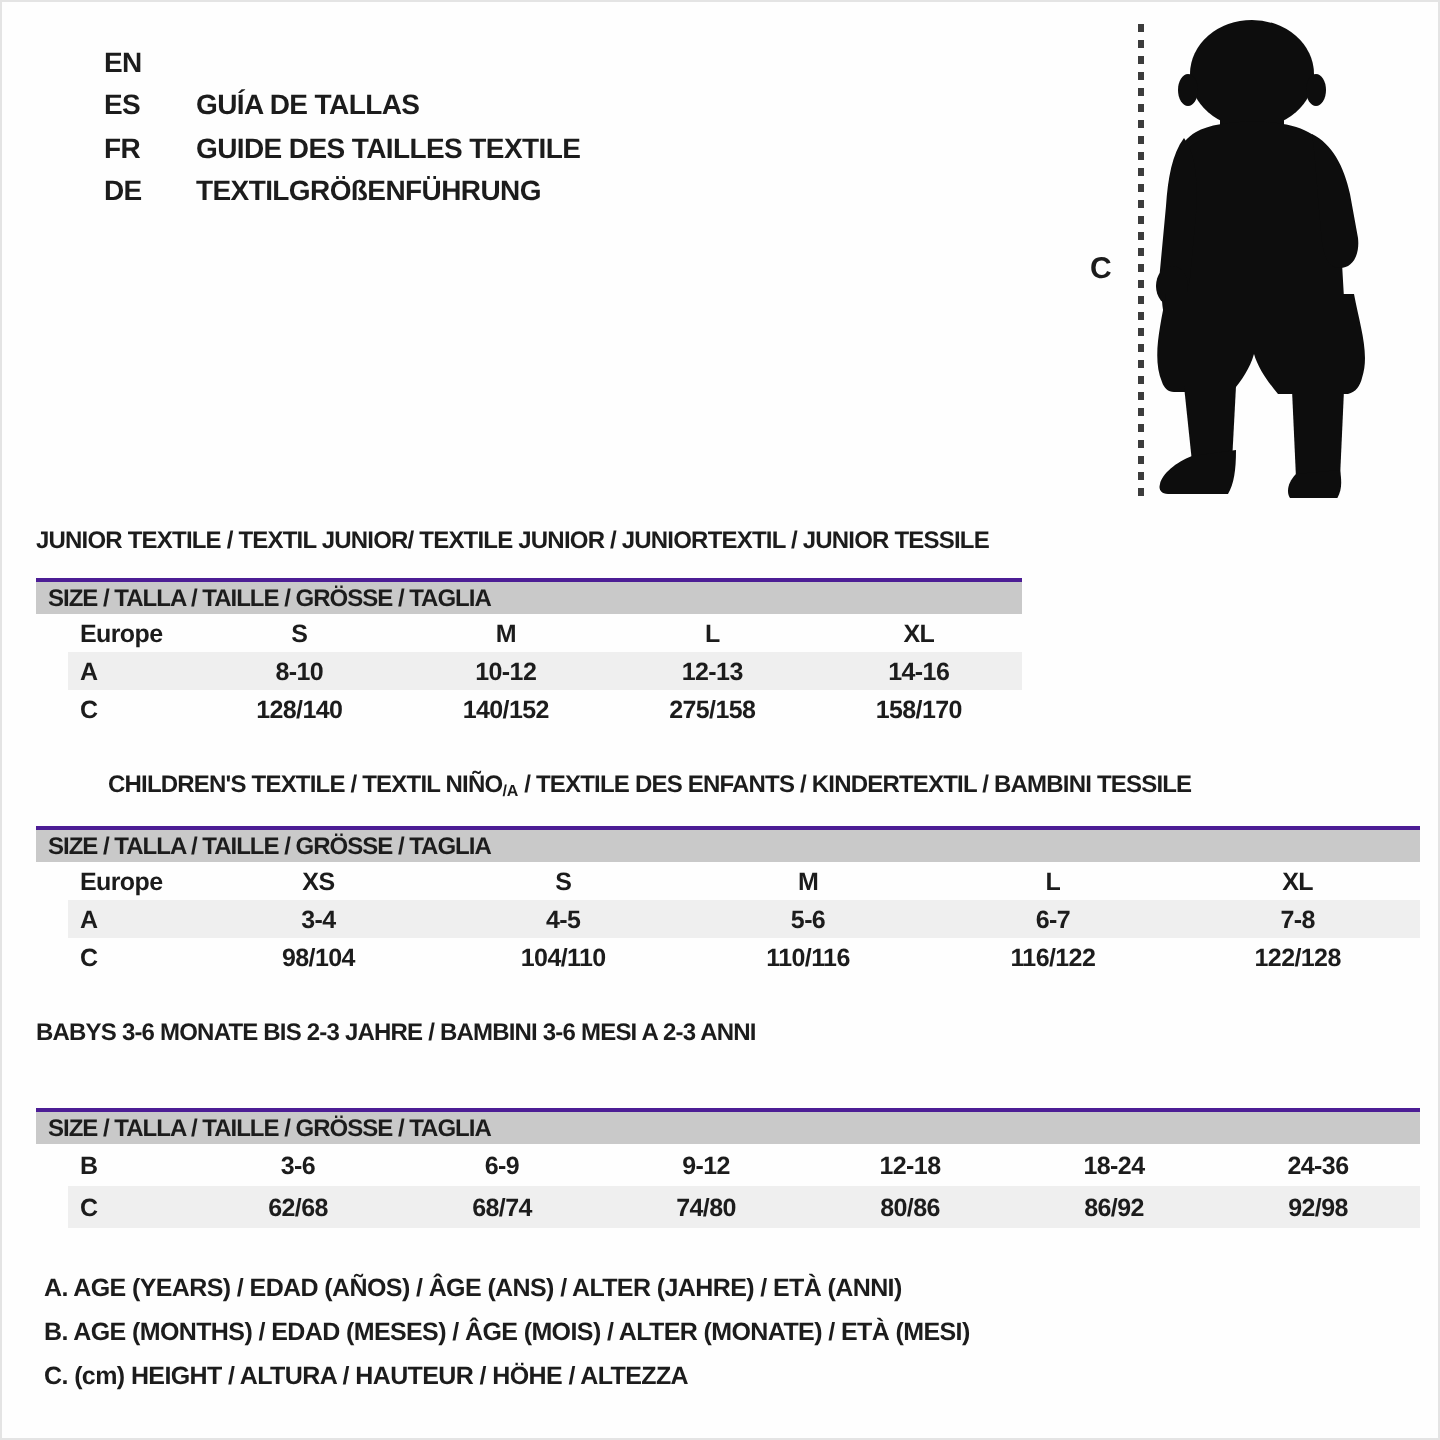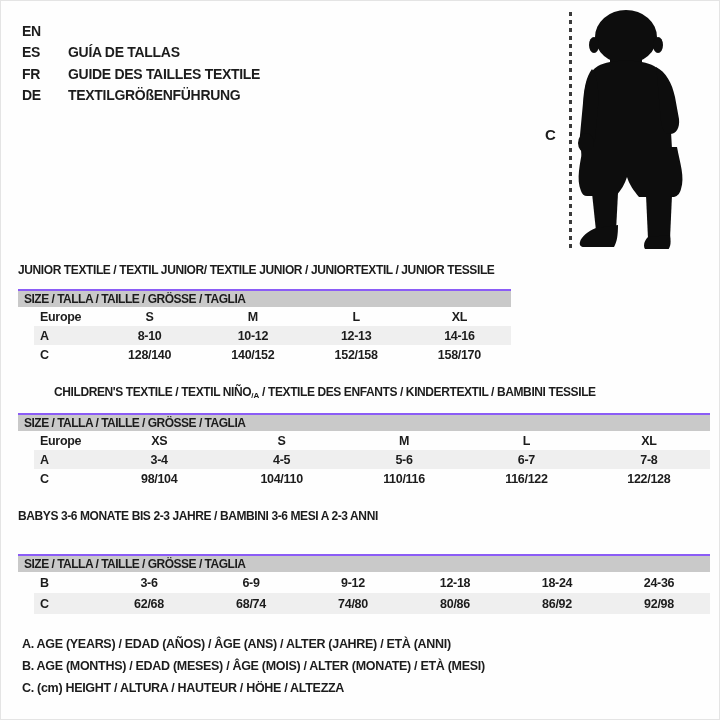--- a/index.html
+++ b/index.html
@@ -2,35 +2,35 @@
 <html><head>
 <meta charset="utf-8">
 <style>
   html,body{margin:0;padding:0;width:720px;height:720px;overflow:hidden;
     background:#fefefe;font-family:"Liberation Sans",sans-serif;color:#1c1c1c;}
   .frame{position:absolute;inset:0;border:1px solid #e4e4e4;pointer-events:none;}
   .abs{position:absolute;}
 
   
   .lang-list{left:22px;top:20px;}
-  .lang-row{display:flex;height:21.5px;align-items:center;font-weight:bold;font-size:14px;letter-spacing:-0.3px;}
+  .lang-row{display:flex;height:21.5px;align-items:center;font-weight:bold;font-size:14px;letter-spacing:-0.3px;margin-left:30px;}
   .lang-code{width:46px;}
   
   .measure-line{left:569px;top:12px;width:3px;height:236px;
     background:repeating-linear-gradient(#3c3c3c 0 4px,transparent 4px 8px);}
   .measure-label{left:545px;top:126px;font-weight:bold;font-size:15px;}
   .silhouette{left:576px;top:9px;}
 
   
   .sec-title{font-weight:bold;font-size:12px;letter-spacing:-0.4px;line-height:18.5px;white-space:nowrap;}
   .sub{font-size:8px;vertical-align:-2px;letter-spacing:0;}
 
   
   .size-table{left:18px;}
-  .size-bar{height:18px;background:#c9c9c9;border-top:2px solid #8b5cf6;display:flex;align-items:center;box-sizing:border-box;}
+  .size-bar{height:18px;background:#c9c9c9;border-top:2px solid #4c1d95;display:flex;align-items:center;box-sizing:border-box;}
   .size-bar span{padding-left:6px;font-weight:bold;font-size:12px;letter-spacing:-0.5px;}
   .trow{display:flex;height:19px;align-items:center;font-weight:bold;font-size:12.5px;letter-spacing:-0.3px;margin-left:16px;}
   .t3 .trow{height:21px;}
   .trow.shaded{background:#efefef;}
   .tlabel{width:64px;padding-left:6px;box-sizing:border-box;}
   .tcell{flex:1;text-align:center;}
 
   
   .footnotes{left:22px;top:637px;}
   .footnote{height:22px;font-weight:bold;font-size:12.5px;letter-spacing:-0.3px;}
@@ -92,21 +92,21 @@
       <span class="tlabel">A</span>
       <span class="tcell">8-10</span>
       <span class="tcell">10-12</span>
       <span class="tcell">12-13</span>
       <span class="tcell">14-16</span>
     </div>
     <div class="trow">
       <span class="tlabel">C</span>
       <span class="tcell">128/140</span>
       <span class="tcell">140/152</span>
-      <span class="tcell">152/158</span>
+      <span class="tcell">275/158</span>
       <span class="tcell">158/170</span>
     </div>
   </div>
 
 <div class="abs sec-title" style="left:18px;top:383px;margin-left:36px;"><span>CHILDREN'S TEXTILE / TEXTIL NIÑO</span><span class="sub">/A</span><span> / TEXTILE DES ENFANTS / KINDERTEXTIL / BAMBINI TESSILE</span></div>
 <div class="abs size-table" style="top:413px;width:692px;">
     <div class="size-bar">
       <span>SIZE / TALLA / TAILLE / GRÖSSE / TAGLIA</span>
     </div>
     <div class="trow">

